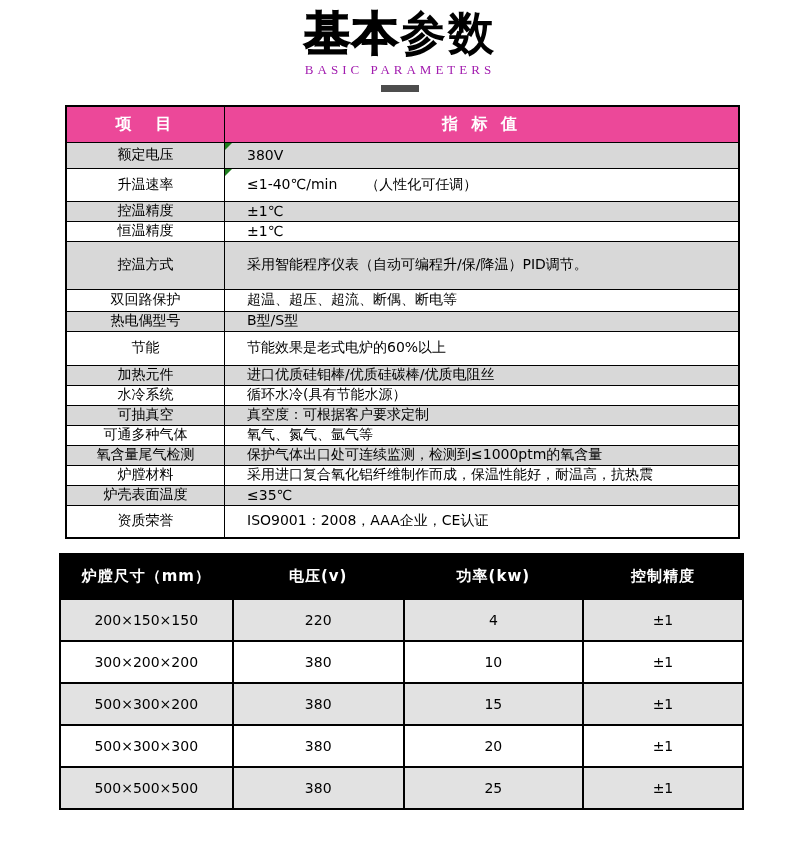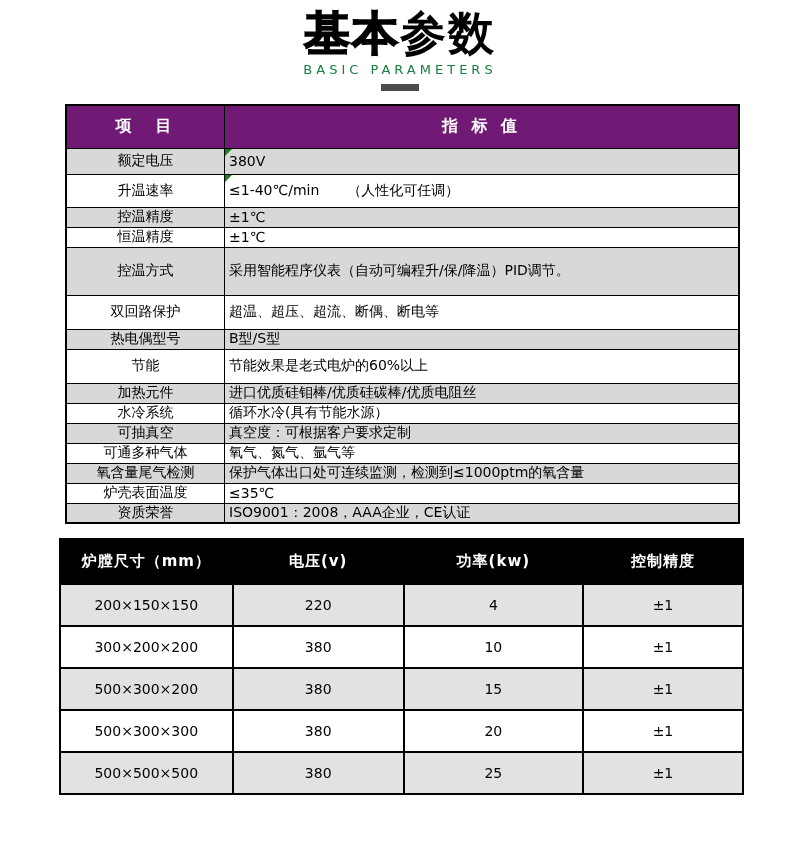--- a/index.html
+++ b/index.html
@@ -3,40 +3,40 @@
 <meta charset="utf-8">
 <style>
   html,body{margin:0;padding:0;background:#fff;}
   .page{width:800px;height:842px;background:#ffffff;overflow:hidden;
         font-family:"DejaVu Sans","Liberation Sans",sans-serif;color:#000;}
 
   
   .title-block{text-align:center;padding-top:6px;}
   .title-block h1{margin:0;font-size:46px;line-height:1.2;letter-spacing:2px;font-weight:700;}
   .title-strong{font-weight:900;-webkit-text-stroke:1.6px #000;}
-  .subtitle{margin-top:1px;font-size:13px;letter-spacing:4px;color:#15803d;}
+  .subtitle{margin-top:1px;font-size:13px;letter-spacing:4px;color:#a21caf;font-family:Liberation Serif, serif;}
   .title-bar{width:38px;height:7px;background:#4d4d4d;margin:7px auto 0;}
 
   
   table{border-collapse:collapse;table-layout:fixed;}
   .spec{margin:13px 0 0 65px;width:675px;border:2px solid #000;font-size:14px;}
   .spec th,.spec td{border:1px solid #000;padding:0;}
-  .spec thead tr{height:43px;background:#701a75;color:#fff;}
+  .spec thead tr{height:36px;background:#ec4899;color:#fff;}
   .spec thead th{font-size:16px;font-weight:700;text-align:center;letter-spacing:4px;}
   .spec .col-label{width:157px;}
   .spec tbody tr{height:20px;background:#fff;}
   .spec tbody tr:nth-child(odd){background:#d8d8d8;}
   .spec tbody tr:nth-child(1){height:26px;}
   .spec tbody tr:nth-child(2){height:33px;}
   .spec tbody tr:nth-child(5){height:48px;}
-  .spec tbody tr:nth-child(6){height:34px;}
+  .spec tbody tr:nth-child(6){height:22px;}
   .spec tbody tr:nth-child(8){height:34px;}
   .spec tbody tr:nth-child(16){height:33px;border-radius:12px;}
   .spec td.label{text-align:center;}
-  .spec td.value{text-align:left;padding-left:4px;position:relative;}
+  .spec td.value{text-align:left;padding-left:22px;position:relative;}
   .marker{position:absolute;top:0;left:0;width:0;height:0;
           border-top:7px solid #1e7e1e;border-right:7px solid transparent;}
 
   
   .models{margin:14px 0 0 59px;width:685px;border:2px solid #000;font-size:14px;}
   .models th,.models td{border:2px solid #000;text-align:center;padding:12px;}
   .models thead tr{height:31px;background:#000;color:#fff;}
   .models thead th{font-size:15px;font-weight:700;letter-spacing:1px;}
   .models tbody tr{height:30px;background:#fff;margin-left:7px;}
   .models tbody tr:nth-child(odd){background:#e2e2e2;}
@@ -108,20 +108,24 @@
       </tr>
       <tr>
         <td class="label">可通多种气体</td>
         <td class="value">氧气、氮气、氩气等</td>
       </tr>
       <tr>
         <td class="label">氧含量尾气检测</td>
         <td class="value">保护气体出口处可连续监测，检测到≤1000ptm的氧含量</td>
       </tr>
       <tr>
+        <td class="label">炉膛材料</td>
+        <td class="value">采用进口复合氧化铝纤维制作而成，保温性能好，耐温高，抗热震</td>
+      </tr>
+      <tr>
         <td class="label">炉壳表面温度</td>
         <td class="value">≤35℃</td>
       </tr>
       <tr>
         <td class="label">资质荣誉</td>
         <td class="value">ISO9001：2008，AAA企业，CE认证</td>
       </tr>
     </tbody>
   </table>
 

